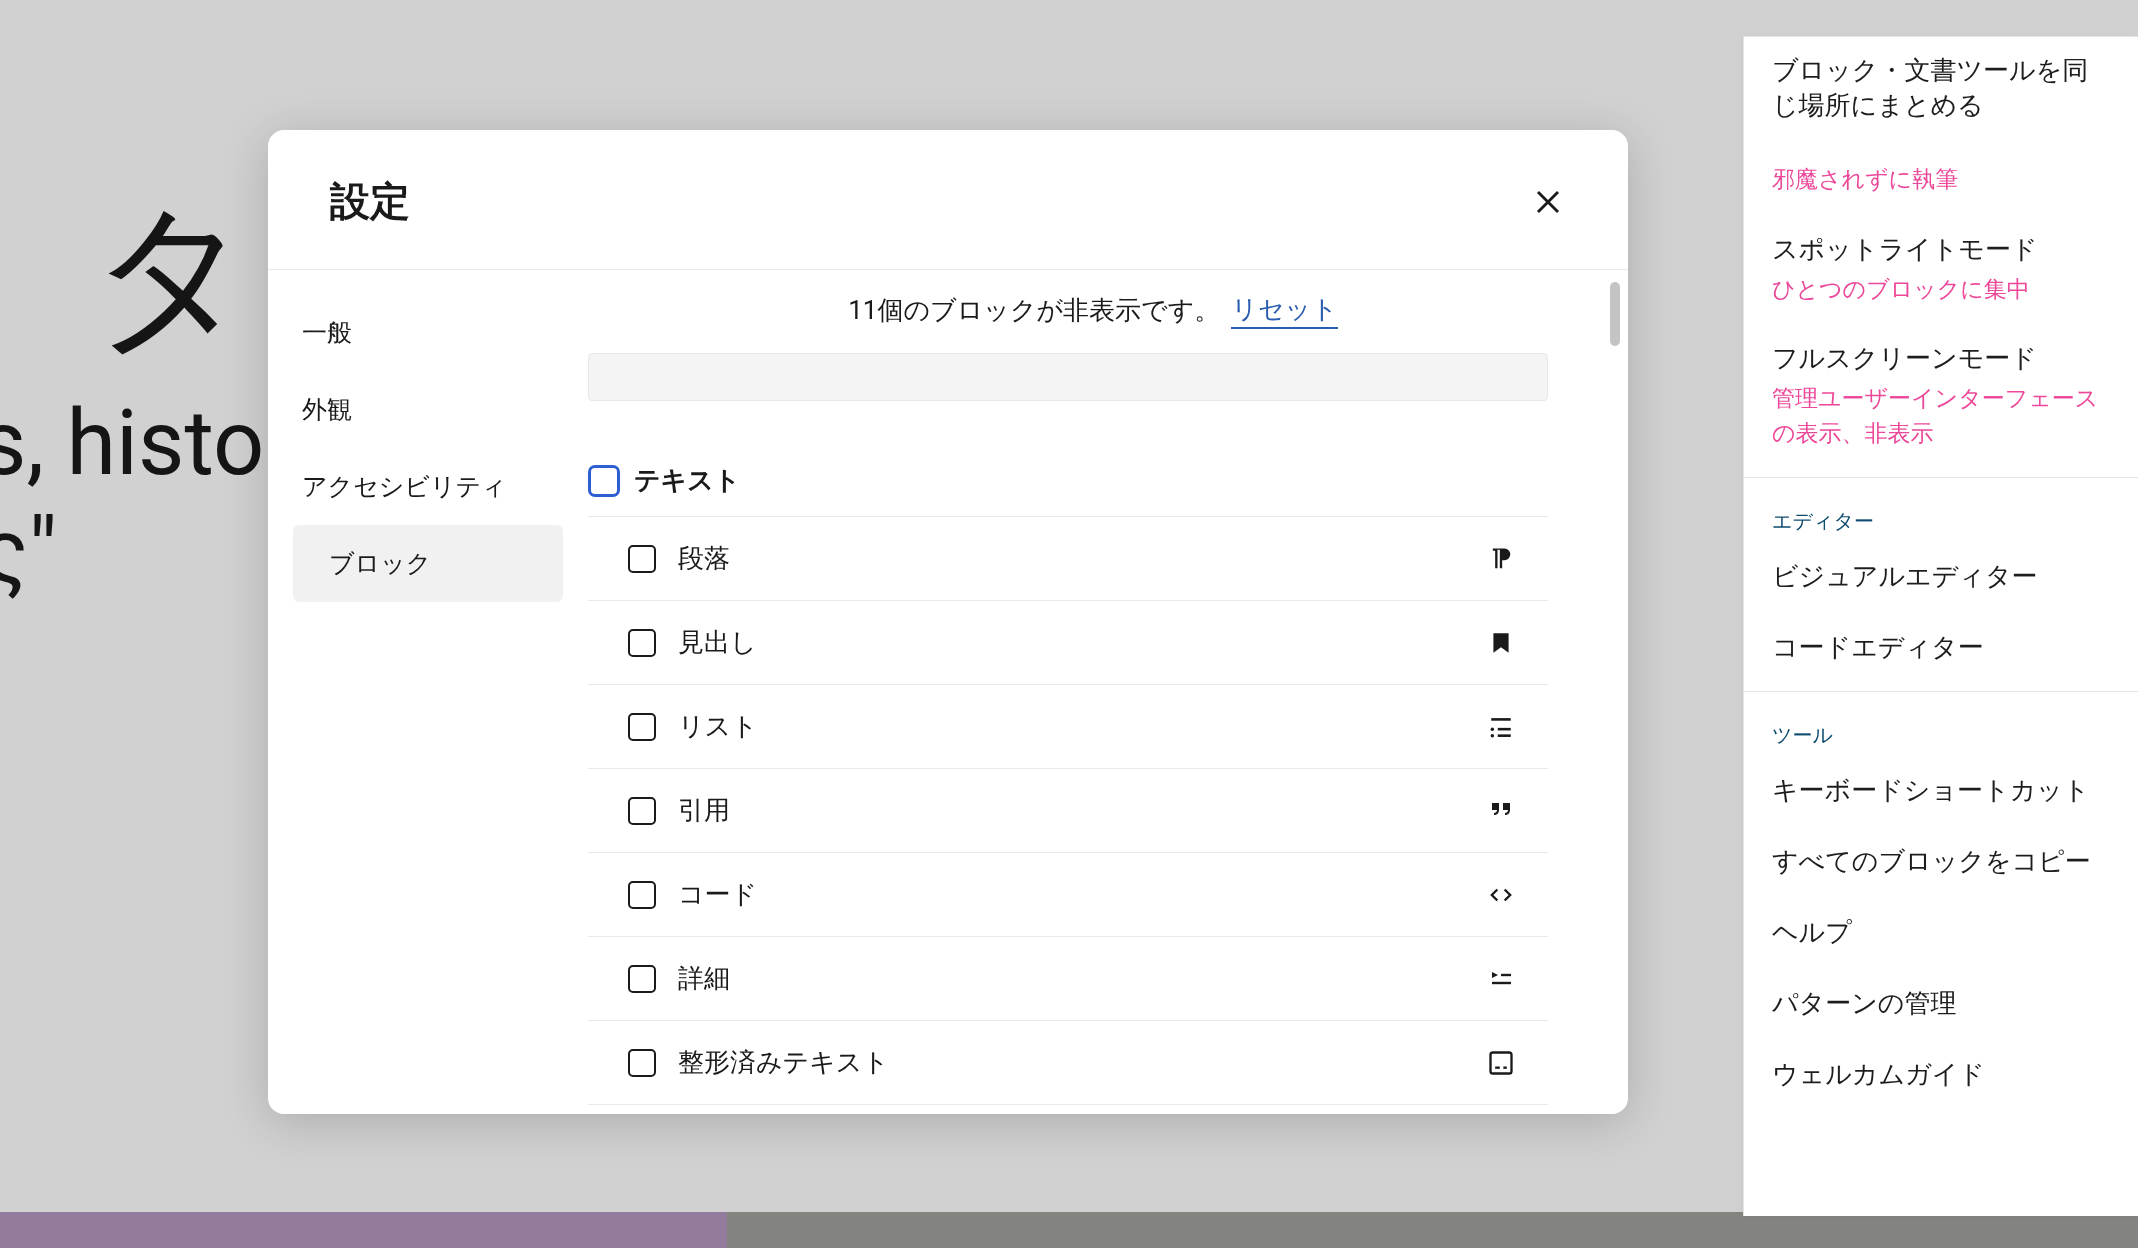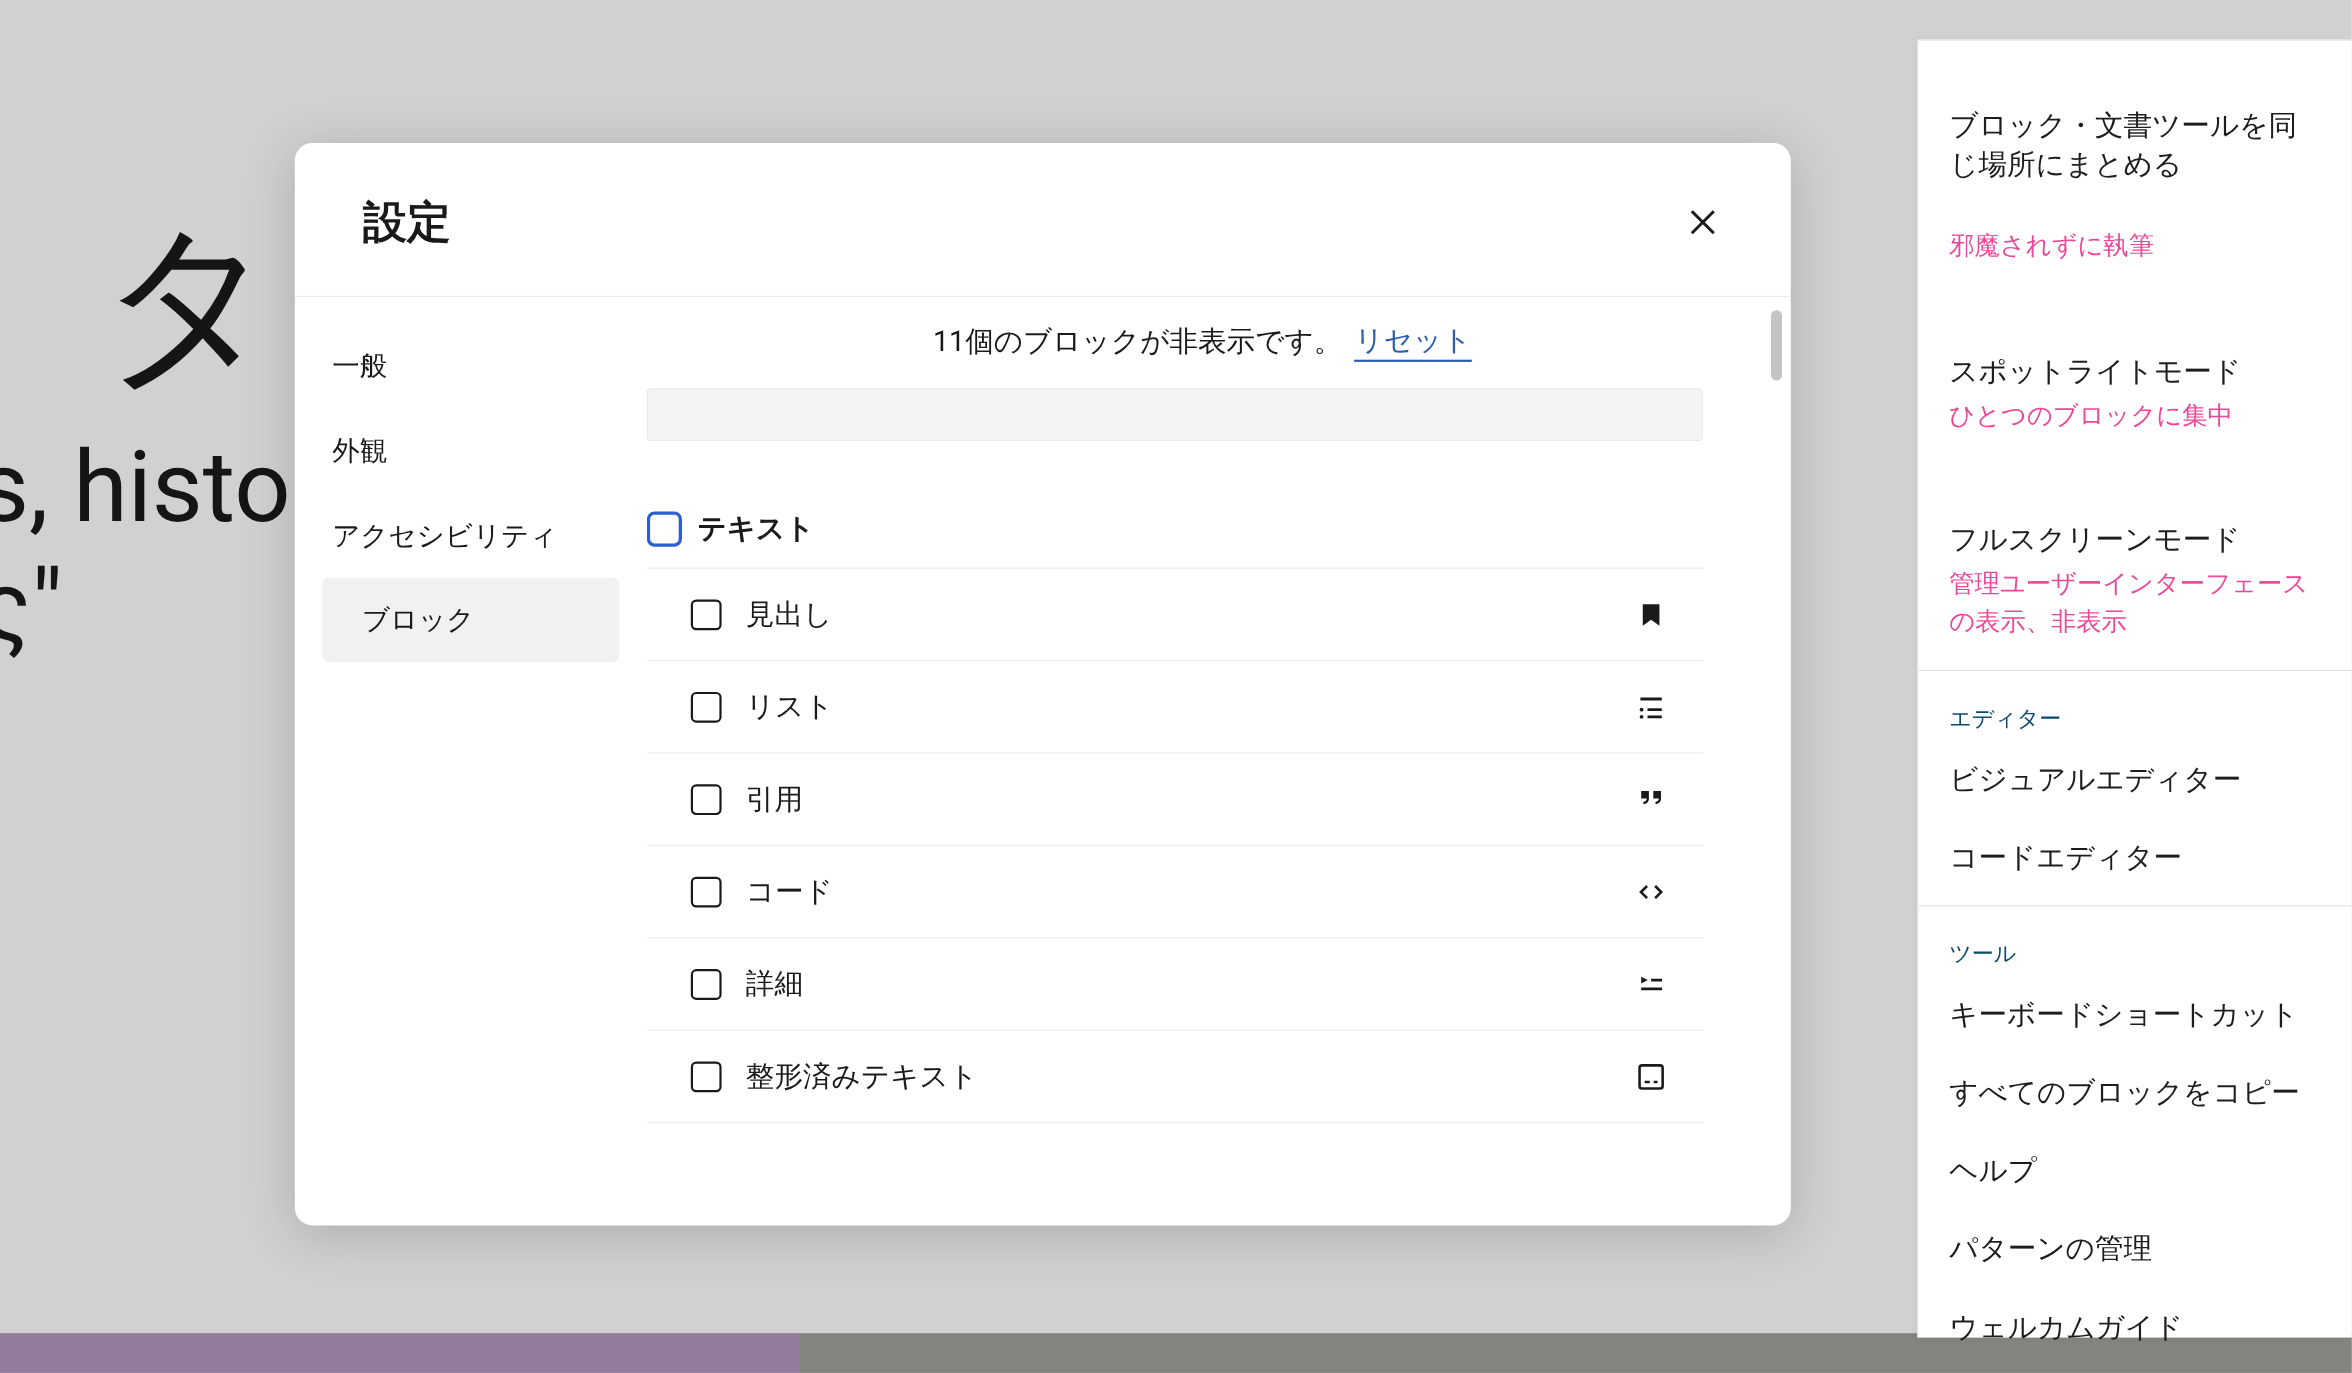--- a/index.html
+++ b/index.html
@@ -51,21 +51,20 @@
     height: 1180px;
   }
   .opt-item {
     padding: 16px 28px 18px 28px;
   }
   .opt-title {
     font-size: 26px;
     color: #1d1d1d;
     font-weight: 500;
     margin-bottom: 6px;
-    margin-top: 44px;
   }
   .opt-title.bold { font-weight: 700; }
   .opt-sub {
     font-size: 23px;
     color: #ec4899;
     line-height: 1.5;
   }
   .opt-divider {
     height: 1px;
     background: #e3e3e3;
@@ -308,20 +307,29 @@
         <span class="status-reset">リセット</span>
       </div>
 
       <div class="gray-bar"></div>
 
       <div class="group-header">
         <span class="cb blue"></span>
         <span class="label">テキスト</span>
       </div>
 
+      <div class="block-row">
+        <span class="cb"></span>
+        <span class="label">段落</span>
+        <span class="icon-slot">
+          <svg width="28" height="30" viewBox="0 0 24 24" fill="currentColor">
+              <path d="M13 4v16h-2v-7H9a5 5 0 0 1 0-10h10v2h-2v15h-2V4h-2z" transform="scale(-1,1) translate(-24,0)"></path>
+            </svg>
+        </span>
+      </div>
 
       <div class="block-row">
         <span class="cb"></span>
         <span class="label">見出し</span>
         <span class="icon-slot">
           <svg width="26" height="28" viewBox="0 0 24 24" fill="currentColor">
               <path d="M5 3h14v18l-7-5-7 5V3z"></path>
             </svg>
         </span>
       </div>

